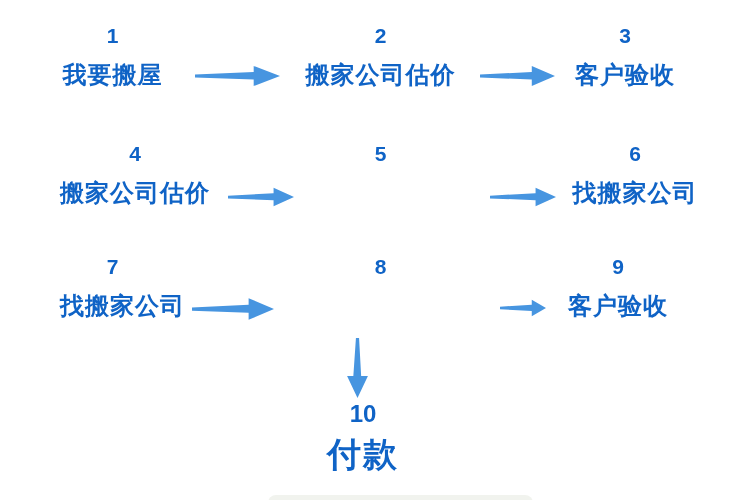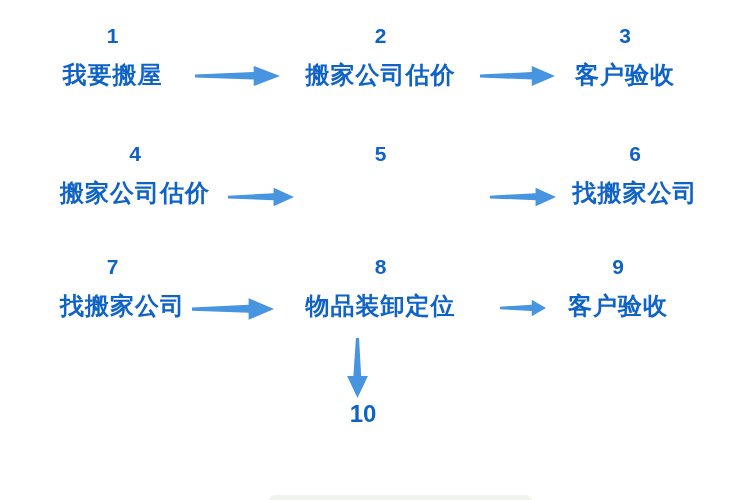--- a/index.html
+++ b/index.html
@@ -112,21 +112,20 @@
   </div>
 
   <div class="arrow a5">
     <svg viewBox="0 0 84 24" preserveAspectRatio="none" aria-hidden="true">
       <polygon points="0,10.5 58,8 58,2 84,12 58,22 58,15.5 0,13.5" fill="#4795E0"></polygon>
     </svg>
   </div>
 
   <div class="step s8">
     <span class="num">8</span>
-    <span class="label">物品装卸定位</span>
   </div>
 
   <div class="arrow a6">
     <svg viewBox="0 0 84 24" preserveAspectRatio="none" aria-hidden="true">
       <polygon points="0,10.5 58,8 58,2 84,12 58,22 58,15.5 0,13.5" fill="#4795E0"></polygon>
     </svg>
   </div>
 
   <div class="step s9">
     <span class="num">9</span>
@@ -134,17 +133,18 @@
   </div>
 
   <div class="arrow a7">
     <svg viewBox="0 0 24 60" preserveAspectRatio="none" aria-hidden="true">
       <polygon points="10.5,0 8,38 2,38 12,60 22,38 15.5,38 13.5,0" fill="#4795E0"></polygon>
     </svg>
   </div>
 
   <div class="step s10">
     <span class="num">10</span>
+    <span class="label">付款</span>
   </div>
 
   <div class="artifact"></div>
 
 </div>
 
 </body></html>

